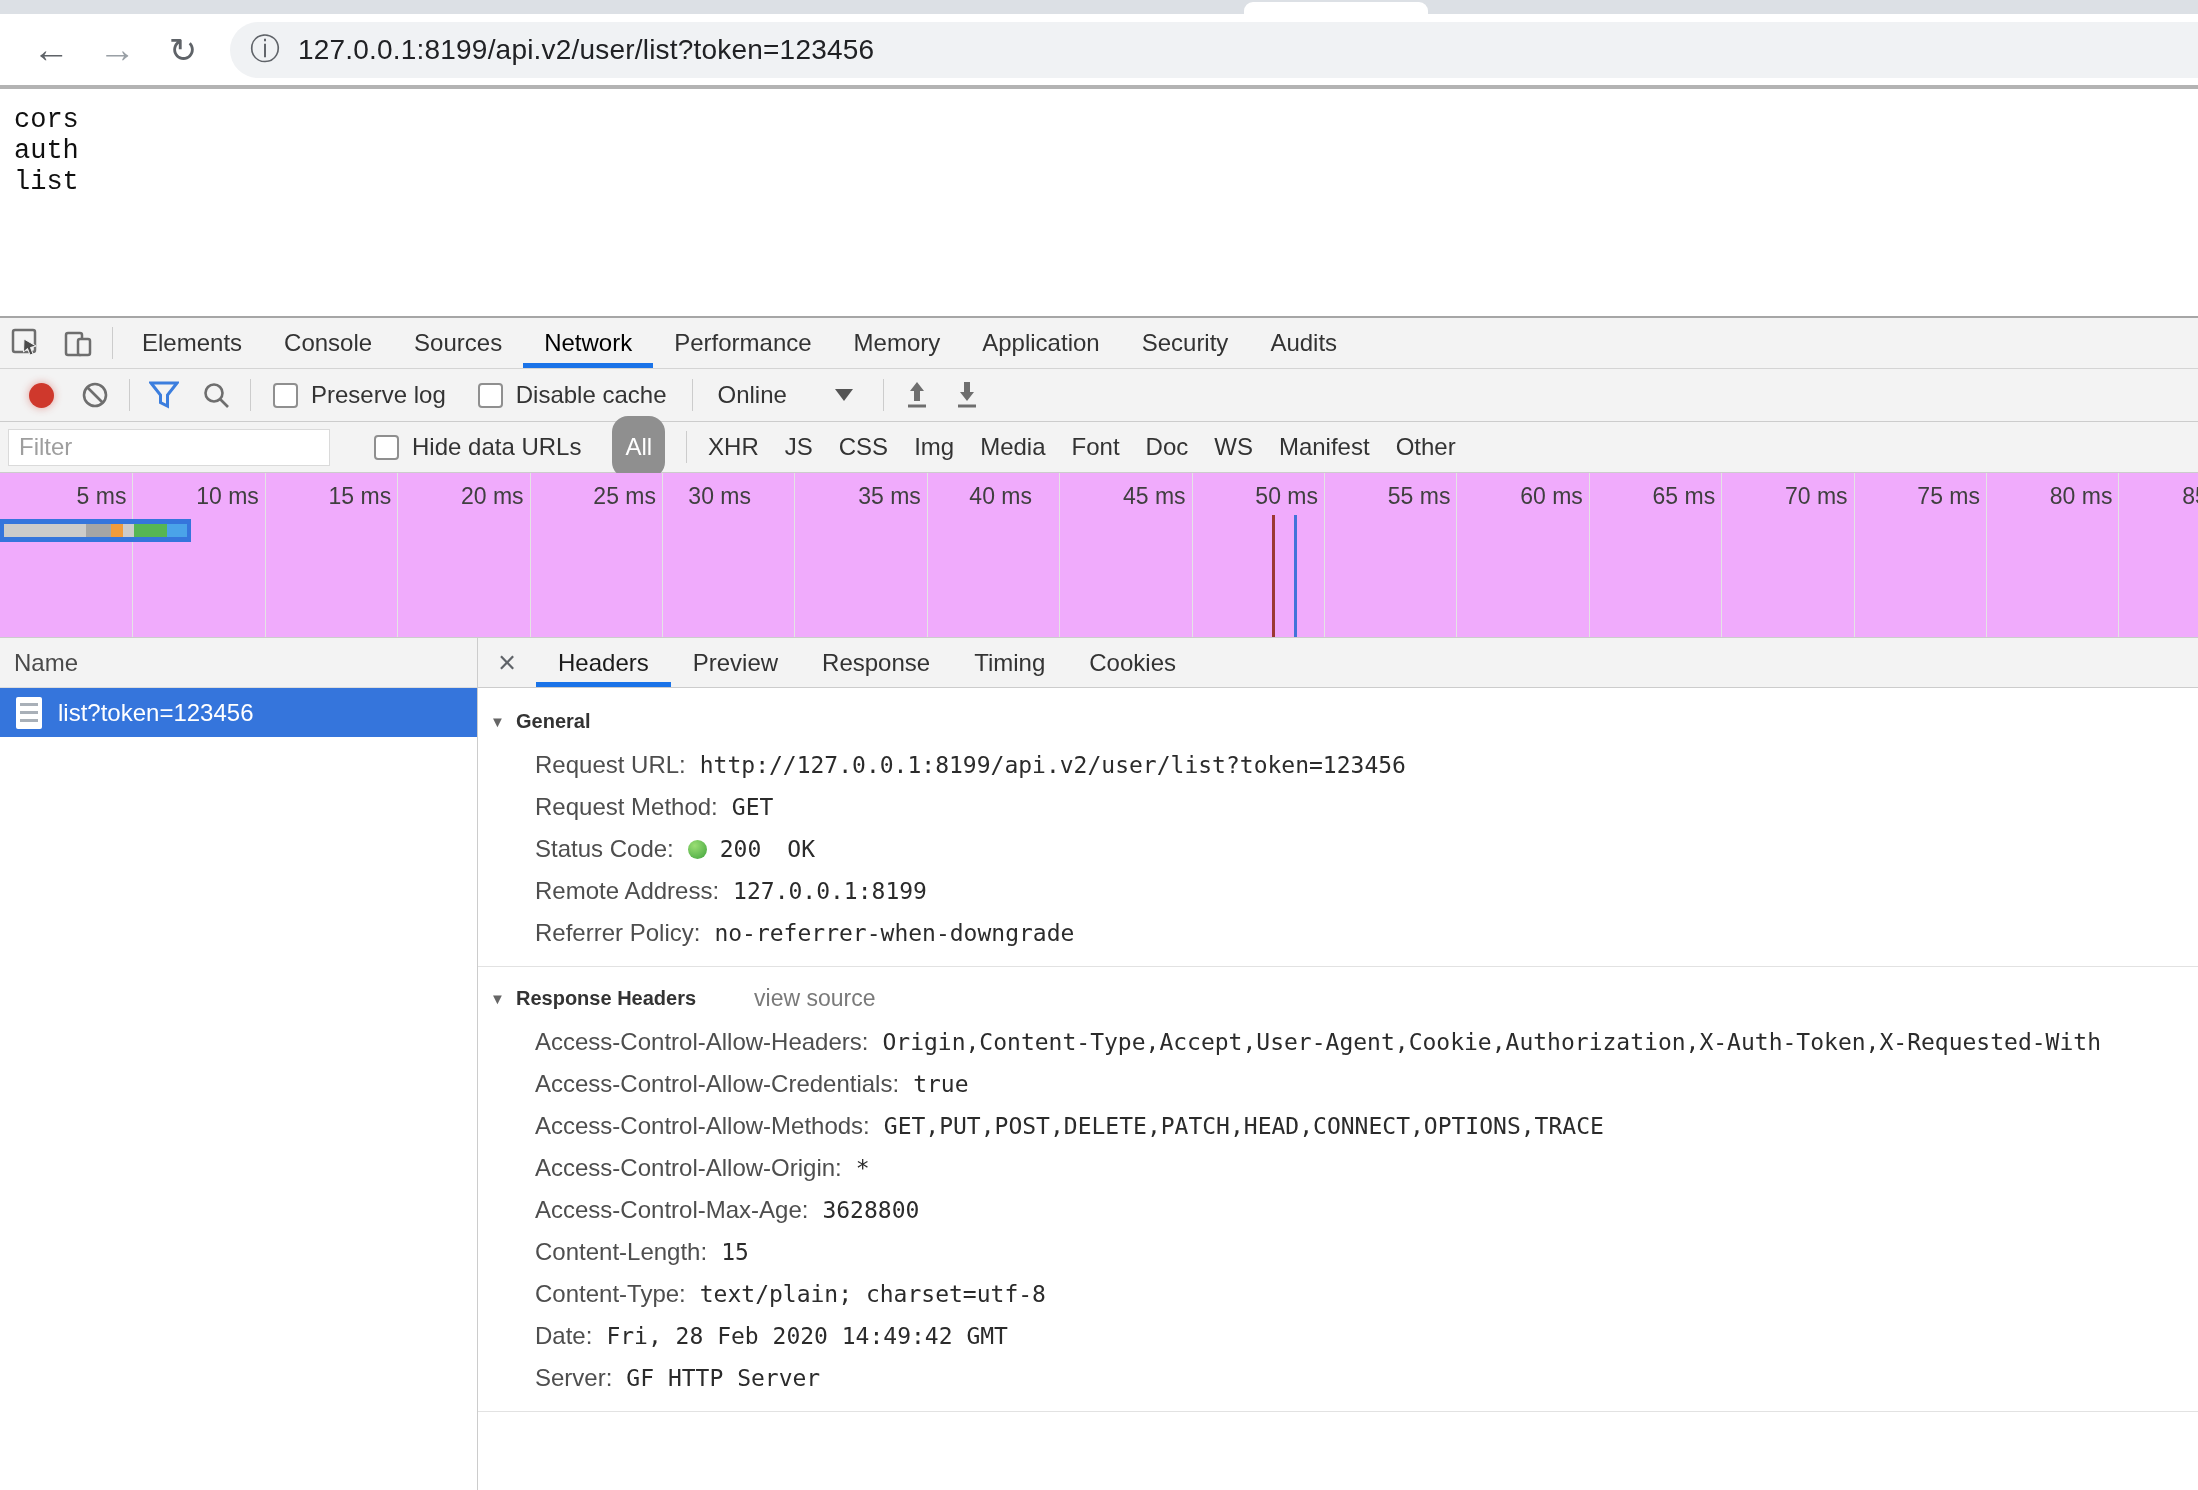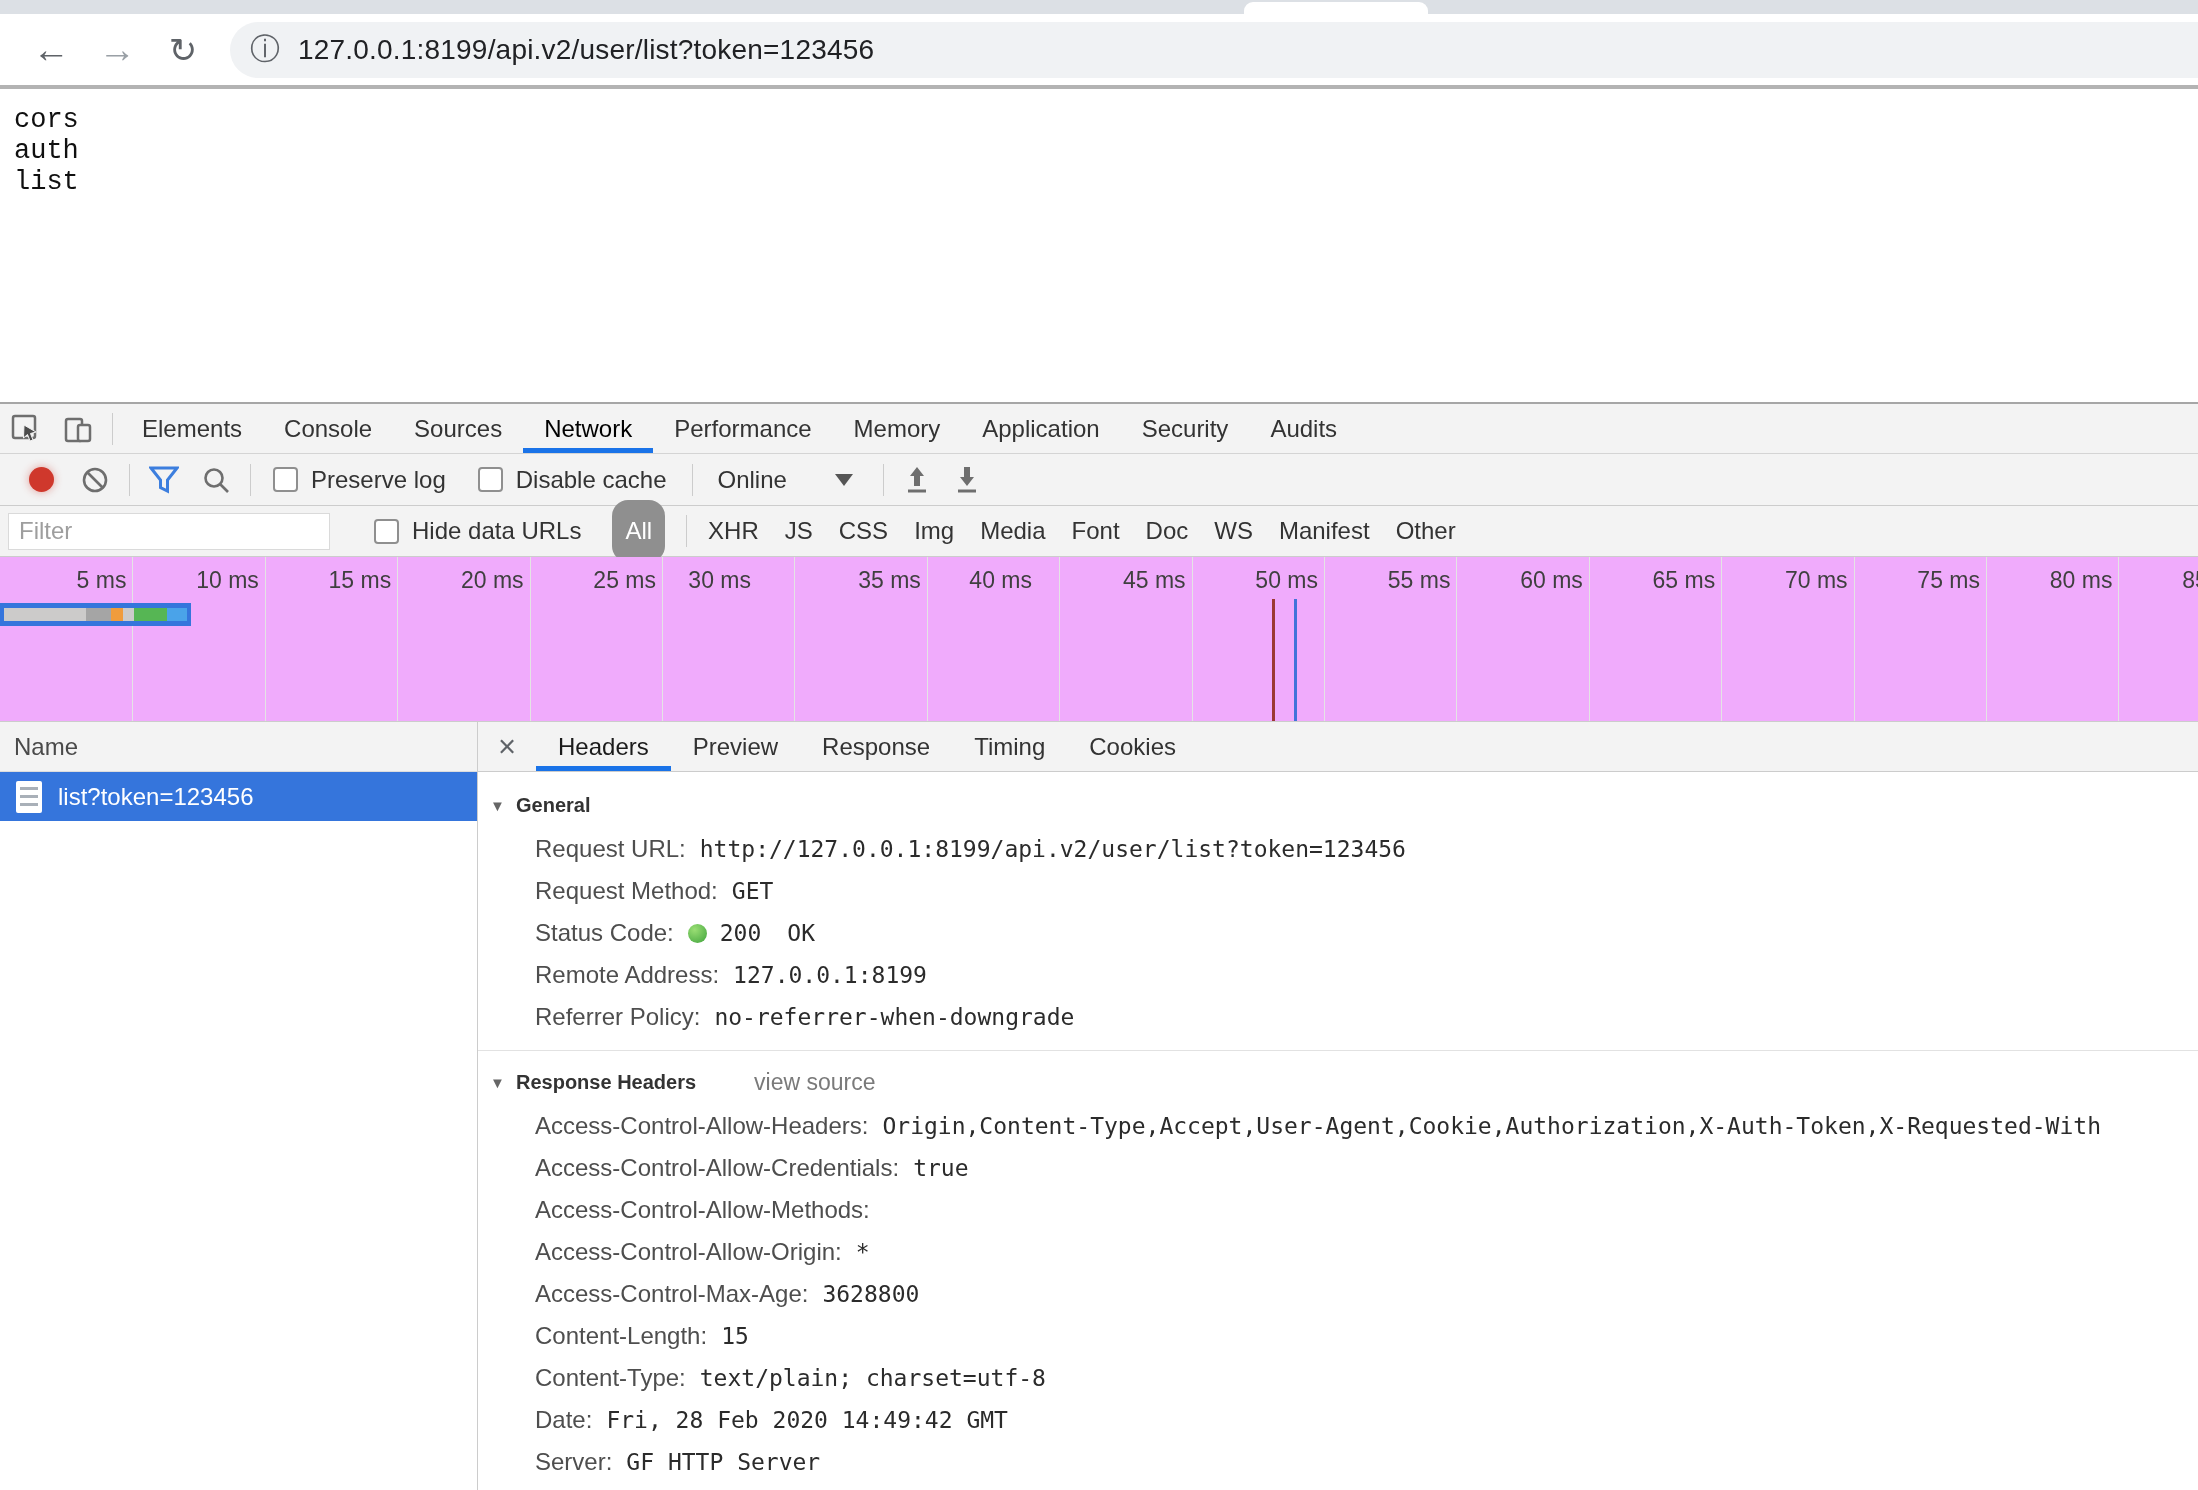--- a/index.html
+++ b/index.html
@@ -16,21 +16,21 @@
   .nav-btn { font-size:37px; color:#5f6368; width:66px; text-align:center; flex:0 0 auto; }
   .nav-btn.fwd { color:#9aa0a6; }
   .nav-btn.reload { font-size:34px; }
   .urlpill { flex:1 1 auto; height:56px; background:#f0f2f4; border-radius:28px; margin-left:14px;
              margin-right:-40px; display:flex; align-items:center; padding-left:20px; overflow:hidden; }
   .info-glyph { font-size:30px; color:#5f6368; margin-right:18px; }
   .url-text { font-size:28px; color:#202124; letter-spacing:.2px; white-space:nowrap; }
   .toolbar-rule { height:4px; background:#b3b3b3; flex:0 0 auto; }
 
   
-  .page { height:313px; background:#fff; padding:16px 14px; flex:0 0 auto; }
+  .page { height:227px; background:#fff; padding:16px 14px; flex:0 0 auto; }
   .page-line { font-family:"Liberation Mono", monospace; font-size:27px; line-height:31px; color:#101010; }
 
   
   .devtools { flex:1 1 auto; border-top:2px solid #a6a6a6; display:flex; flex-direction:column; overflow:hidden; }
   .graybar { background:#f3f3f3; border-bottom:1px solid #ccc; display:flex; align-items:center; }
 
   .dt-tabbar { height:51px; align-items:stretch; border-bottom:1px solid #d4d4d4; }
   .dt-iconbtn { width:52px; display:flex; align-items:center; justify-content:center; }
   .vdiv { width:1px; background:#ccc; align-self:center; height:32px; margin:0 8px; }
   .dt-tab { padding:0 21px; display:flex; align-items:center; font-size:24px; color:#333; }
@@ -342,20 +342,21 @@
   </div>
               <div class="hrow">
     <span class="hlabel">Access-Control-Allow-Credentials:</span>
 
     <span class="hval">true</span>
 
   </div>
               <div class="hrow">
     <span class="hlabel">Access-Control-Allow-Methods:</span>
 
+    <span class="hval">GET,PUT,POST,DELETE,PATCH,HEAD,CONNECT,OPTIONS,TRACE</span>
 
   </div>
               <div class="hrow">
     <span class="hlabel">Access-Control-Allow-Origin:</span>
 
     <span class="hval">*</span>
 
   </div>
               <div class="hrow">
     <span class="hlabel">Access-Control-Max-Age:</span>

